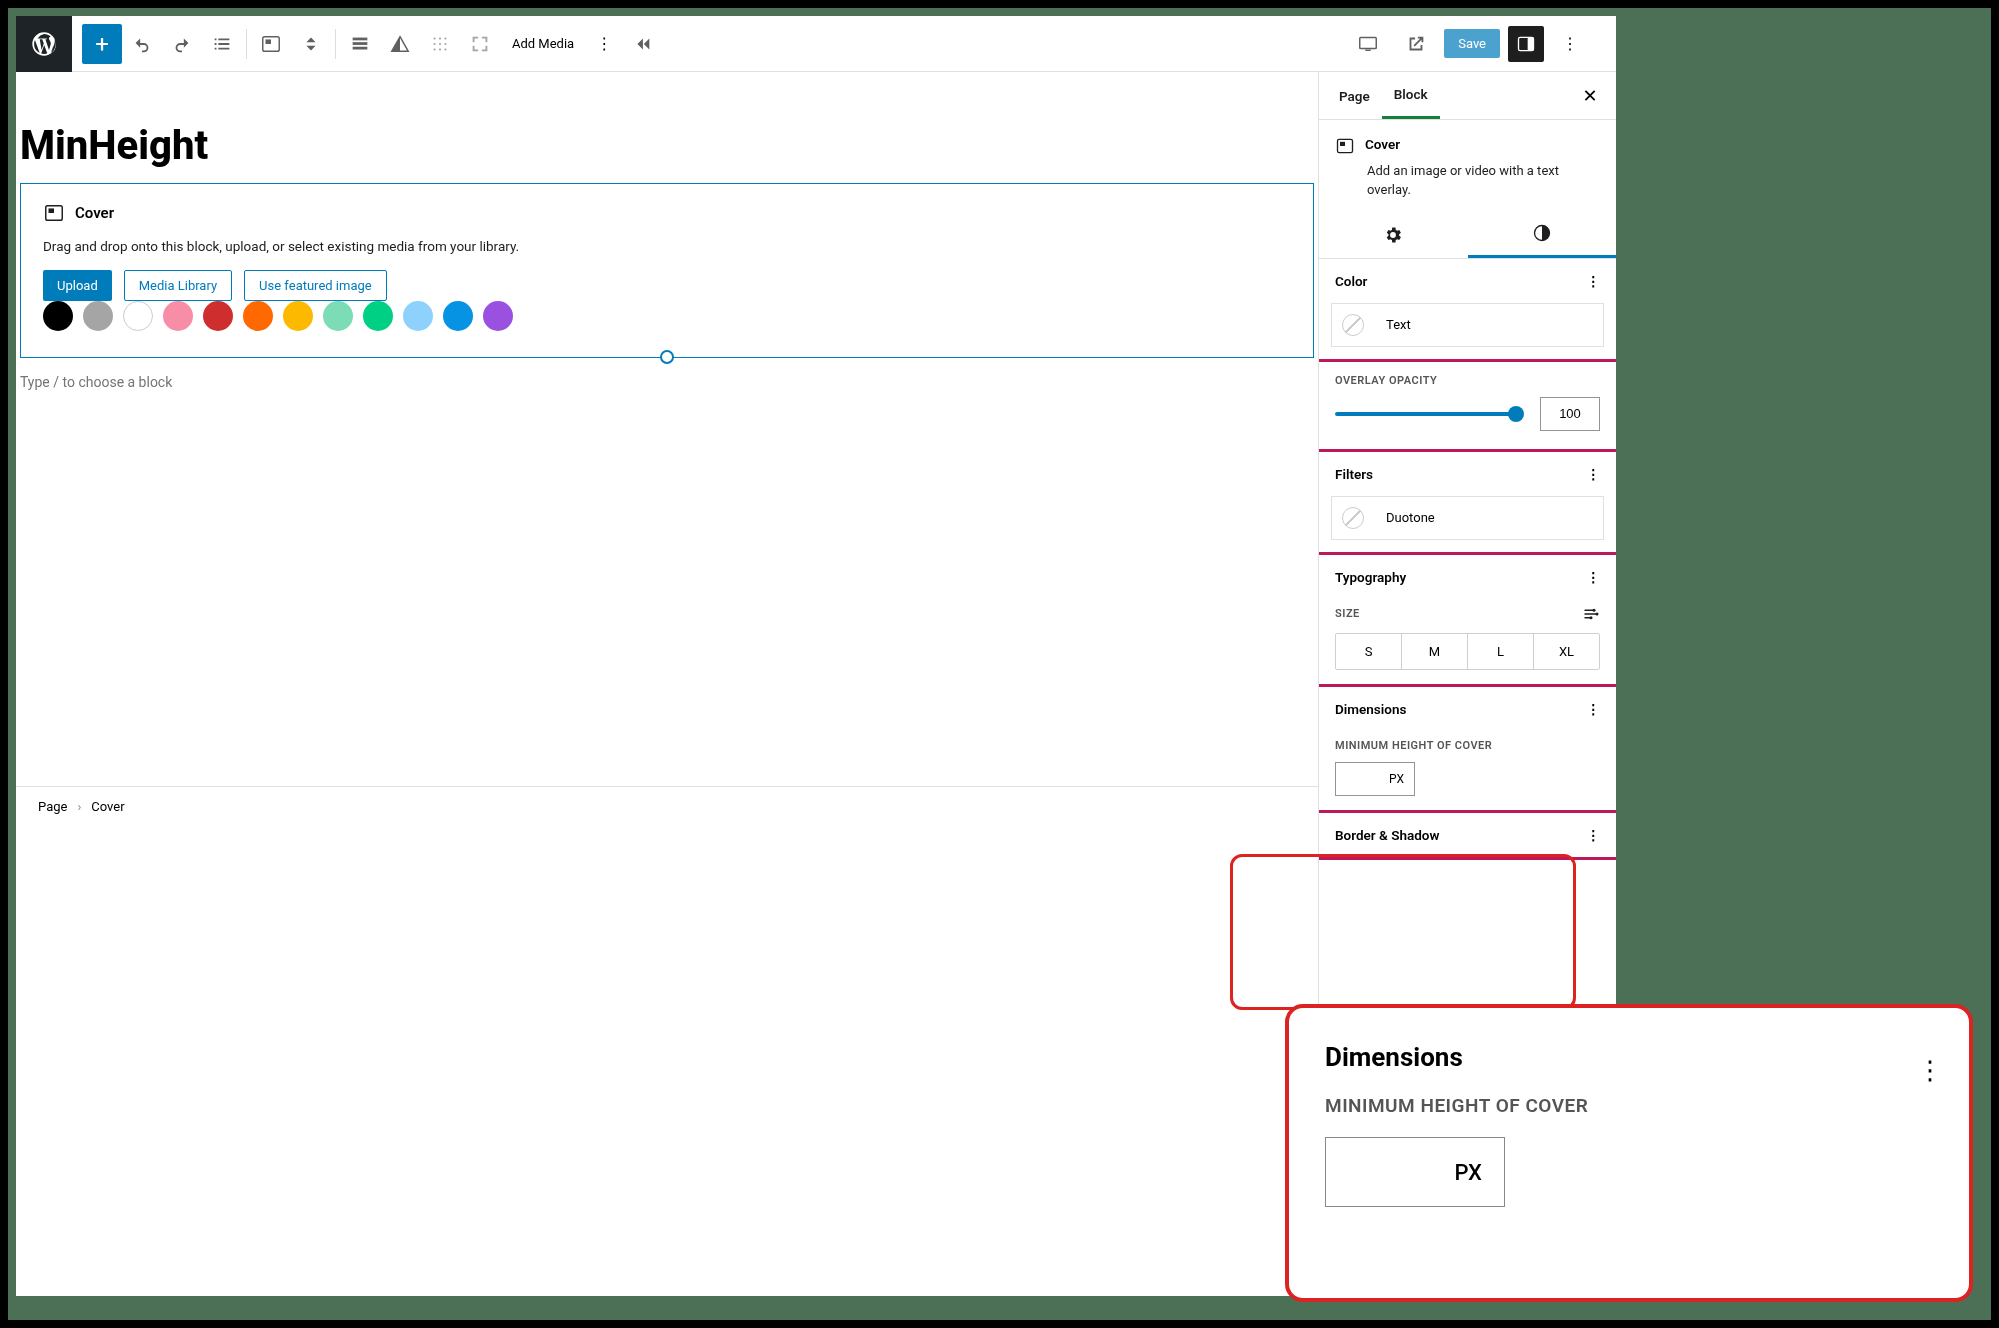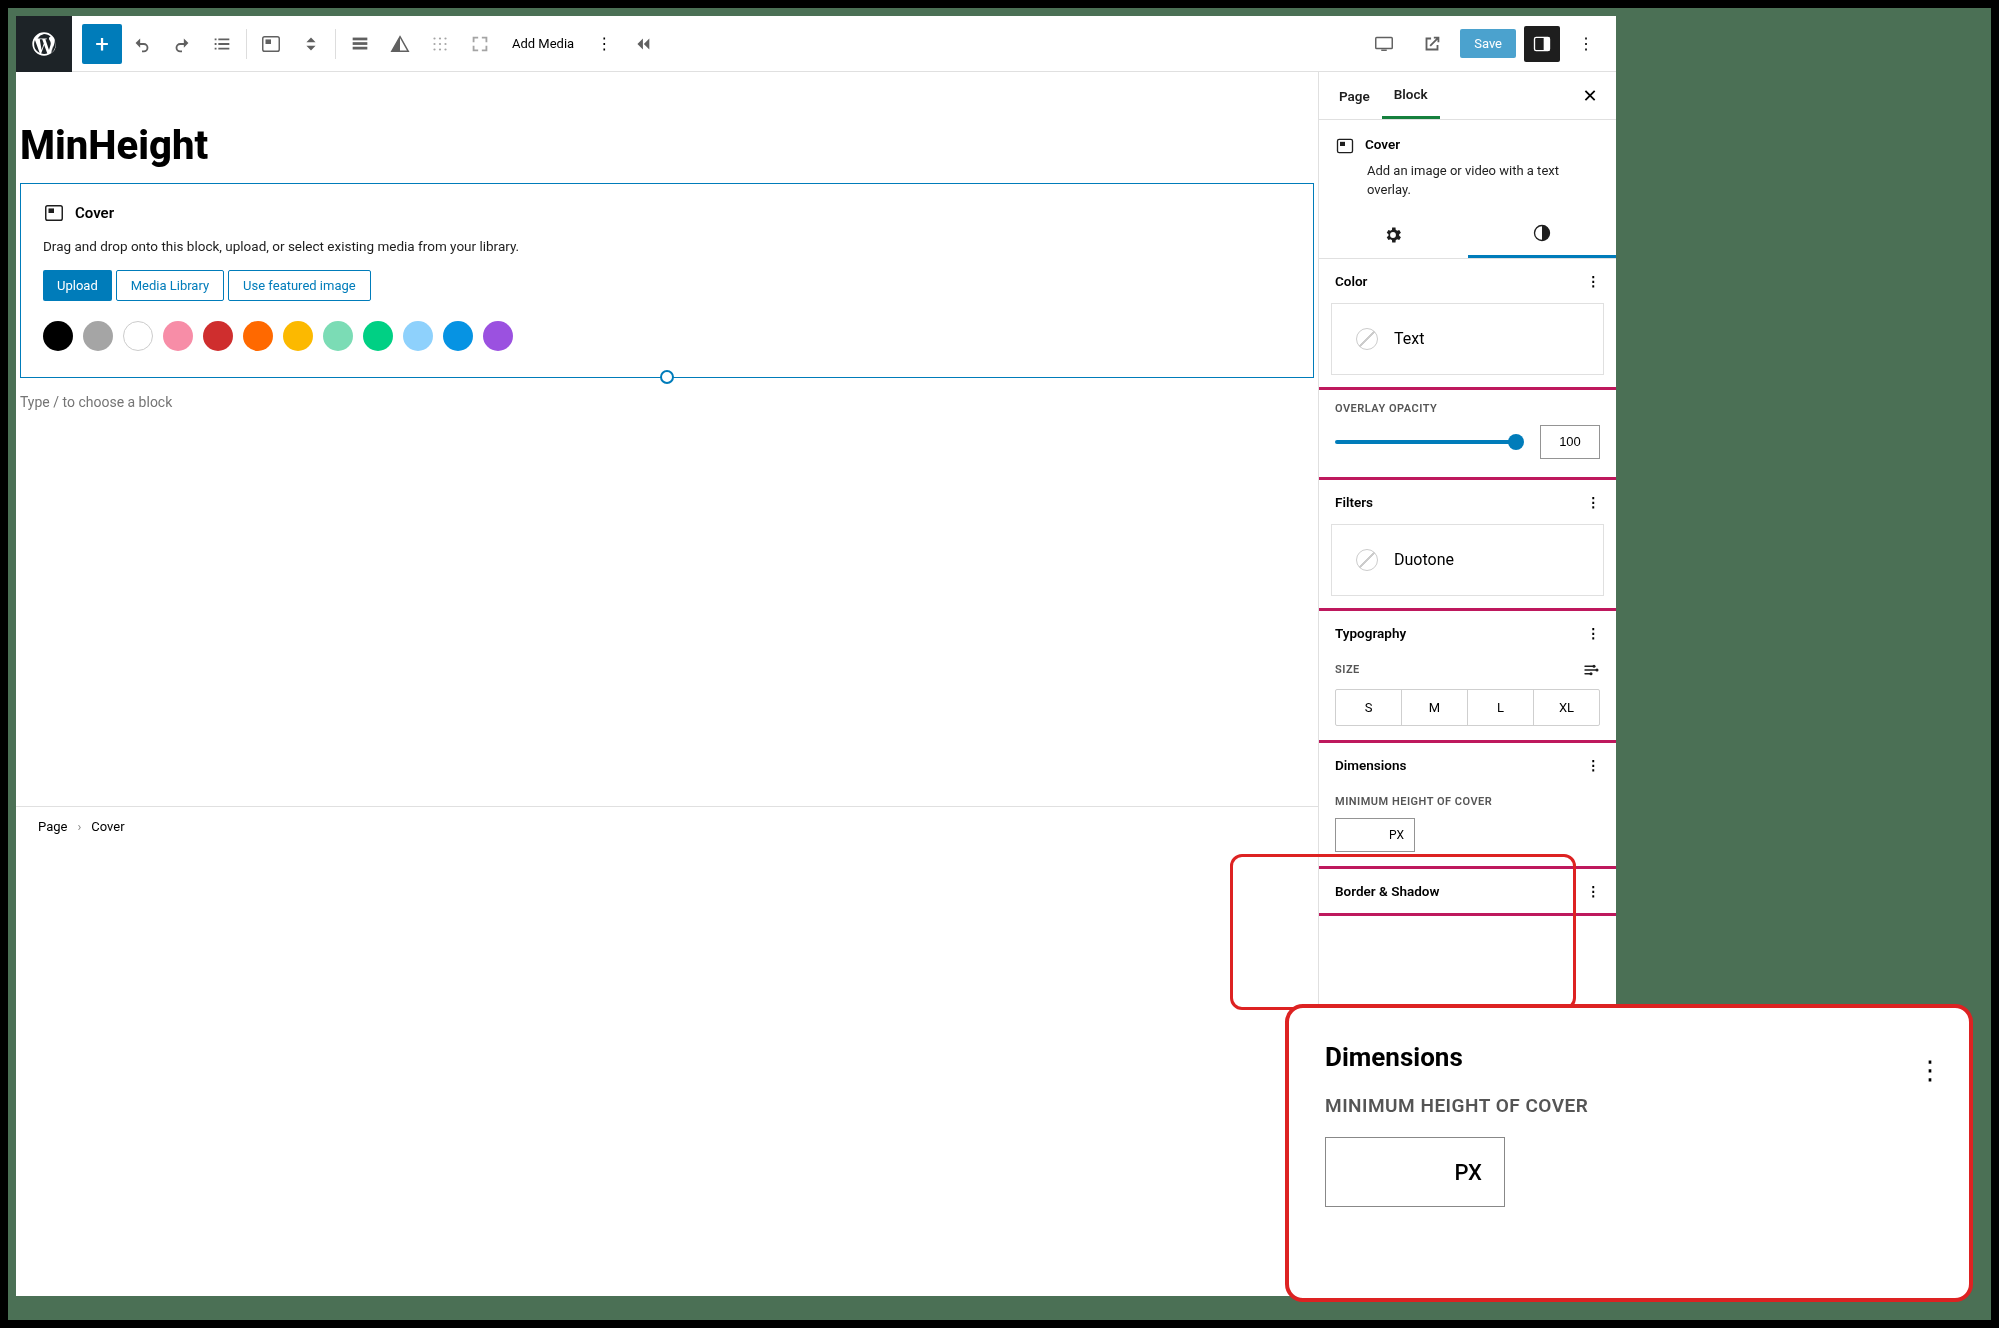--- a/index.html
+++ b/index.html
@@ -12,33 +12,33 @@
   .topbar { height: 56px; background: #fff; border-bottom: 1px solid #e0e0e0; display: flex; align-items: center; }
   .wp-logo { width: 56px; height: 56px; background: #1d2327; display: flex; align-items: center; justify-content: center; color: #fff; }
   .wp-logo svg { width: 28px; height: 28px; fill: #fff; }
   .add-btn { width: 40px; height: 40px; margin-left: 10px; background: #007cba; color: #fff; display: flex; align-items: center; justify-content: center; border-radius: 2px; font-size: 24px; cursor: pointer; }
   .tool-icon { width: 40px; height: 40px; display: flex; align-items: center; justify-content: center; color: #1e1e1e; opacity: 0.7; cursor: pointer; }
   .tool-icon svg { width: 22px; height: 22px; fill: currentColor; }
   .sep { width: 1px; height: 30px; background: #ddd; margin: 0 4px; }
   .add-media { padding: 0 12px; font-size: 13px; height: 36px; display: flex; align-items: center; cursor: pointer; text-align: center; }
   .vdots { width: 36px; height: 36px; display:flex; align-items:center; justify-content:center; cursor:pointer; }
   .spacer { flex: 1; }
-  .top-right { display: flex; align-items: center; gap: 8px; padding-right: 12px; }
+  .top-right { display: flex; align-items: center; gap: 8px; padding-right: 28px; }
   .save-btn { background: #007cba; color: #fff; padding: 7px 14px; font-size: 13px; border-radius: 2px; cursor: pointer; opacity:0.7; }
   .panel-btn { width: 36px; height: 36px; background: #1e1e1e; color:#fff; display:flex; align-items:center; justify-content:center; border-radius:2px; cursor:pointer; }
 
   
   .main-wrap { flex:1; display:flex; overflow:hidden; }
   .canvas { flex:1; background:#fff; padding: 30px 0 0 0; position:relative; display:flex; flex-direction:column; }
   .page-title { font-size: 40px; font-weight: 800; margin: 20px 0 14px 4px; }
   .cover-block { margin:0 4px; border:1.5px solid #007cba; padding: 18px 22px 26px 22px; position:relative; }
   .cover-head { display:flex; align-items:center; gap:10px; font-weight:600; font-size:15px; margin-bottom:14px;}
   .cover-head svg { width:22px; height:22px; }
   .cover-desc { font-size:13.5px; margin-bottom:16px; color:#1e1e1e; }
-  .btn-row { display:flex; gap:4px; margin-bottom:20px; }
+  .btn-row { display:flex; gap:12px; }
   .btn-primary { background:#007cba; color:#fff; padding:8px 14px; font-size:13px; border-radius:2px; cursor:pointer; }
   .btn-outline { border:1px solid #007cba; color:#007cba; padding:7px 14px; font-size:13px; border-radius:2px; cursor:pointer; }
   .swatch-row { display:flex; gap:10px; }
   .swatch { width:30px; height:30px; border-radius:50%; cursor:pointer; }
   .swatch.outline { border:1px solid #ccc; }
   .resize-handle { position:absolute; bottom:-7px; left:50%; transform:translateX(-50%); width:14px; height:14px; border:2px solid #007cba; border-radius:50%; background:#fff; cursor:ns-resize; }
   .placeholder { color:#757575; font-size:14px; margin:16px 4px; }
   .breadcrumb { border-top:1px solid #e0e0e0; padding:12px 22px; font-size:13px; display:flex; align-items:center; gap:10px; margin-top:380px; }
   .breadcrumb .chev { font-size:13px; color:#888; }
 
@@ -51,21 +51,21 @@
   .close-x { margin-left:auto; width:36px; height:36px; display:flex; align-items:center; justify-content:center; cursor:pointer; font-size:18px;}
   .block-info { padding:16px 16px 12px 16px; }
   .block-info-head { display:flex; gap:10px; font-size:13.5px; font-weight:600; }
   .block-info-desc { font-size:13px; margin:6px 0 0 32px; color:#1e1e1e; line-height:1.45;}
   .subtabs { display:flex; border-bottom:1px solid #e0e0e0; }
   .subtab { flex:1; display:flex; align-items:center; justify-content:center; height:46px; cursor:pointer; }
   .subtab.active { border-bottom:3px solid #007cba; }
   .panel-section { border-bottom:3px solid #be185d; }
   .panel-head { display:flex; align-items:center; justify-content:space-between; padding:14px 16px; font-size:13.5px; font-weight:600; }
   .color-items { padding:0 12px 12px 12px; }
-  .color-item { border:1px solid #e0e0e0; border-bottom:none; padding:24px; display:flex; align-items:center; gap:16px; font-size:16px; cursor:pointer;}
+  .color-item { border:1px solid #e0e0e0; border-bottom:none; padding:10px; display:flex; align-items:center; gap:22px; font-size:13px; cursor:pointer;}
   .color-item:last-child { border-bottom:1px solid #e0e0e0;}
   .circ { width:22px; height:22px; border-radius:50%; border:1px solid #ccc; background:linear-gradient(135deg, transparent 46%, #ccc 46%, #ccc 54%, transparent 54%); }
   .opacity-sec { padding:12px 16px 18px 16px; }
   .caps-label { font-size:11px; font-weight:600; letter-spacing:0.5px; text-transform:uppercase; color:#555; margin-bottom:10px;}
   .slider-row { display:flex; align-items:center; gap:24px; }
   .slider { flex:1; height:4px; background:#007cba; position:relative; border-radius:2px; }
   .slider-thumb { position:absolute; right:0; top:50%; transform:translate(50%,-50%); width:16px; height:16px; background:#007cba; border-radius:50%; cursor:pointer;}
   .num-input { width:60px; height:34px; border:1px solid #949494; text-align:center; font-size:13px; }
   .filter-items { padding:0 12px 12px 12px; }
   .typo-body { padding:0 16px 14px 16px; }

